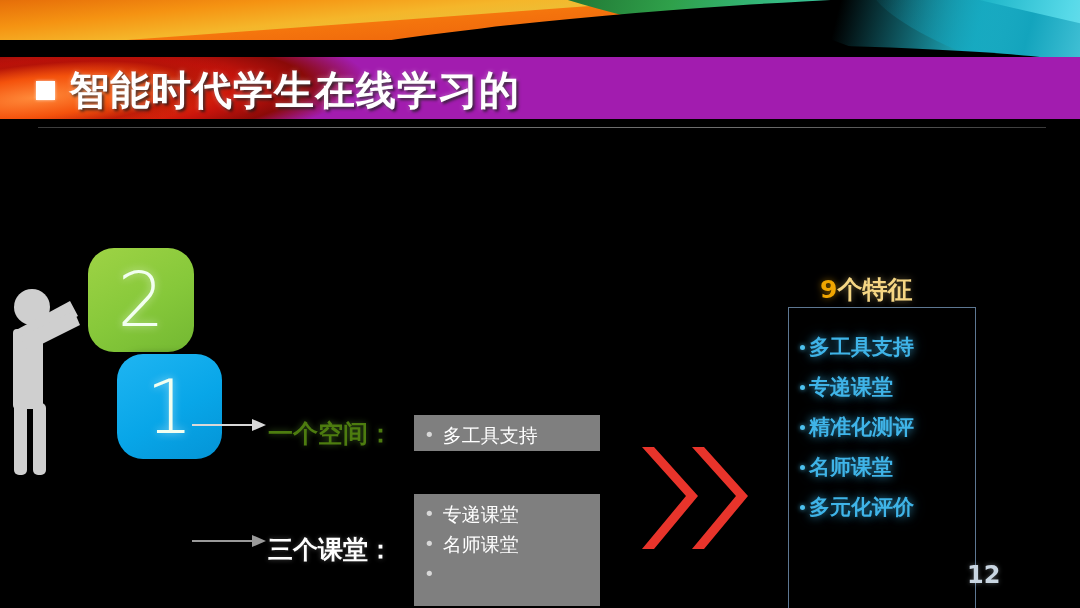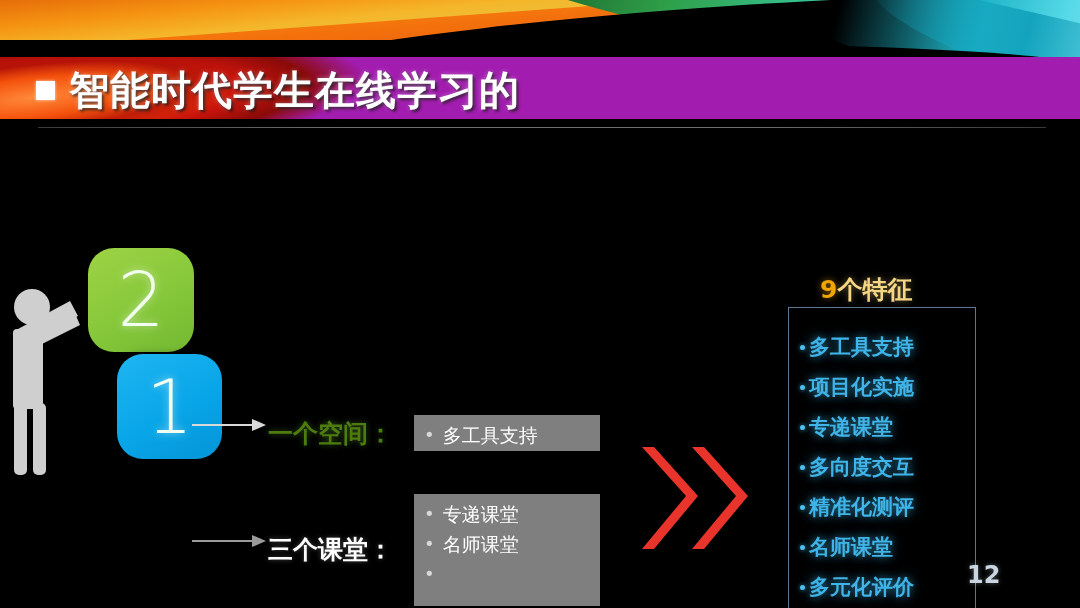--- a/index.html
+++ b/index.html
@@ -293,29 +293,21 @@
     <span class="num">9</span><span class="txt">个特征</span>
   </div>
   <div class="feat-box"></div>
   <div class="feat-list">
     <div class="feat-item">
       <span class="fdot"></span>
       <span>多工具支持</span>
     </div>
     <div class="feat-item">
       <span class="fdot"></span>
-      <span>项目化实施</span>
-    </div>
-    <div class="feat-item">
-      <span class="fdot"></span>
       <span>专递课堂</span>
-    </div>
-    <div class="feat-item">
-      <span class="fdot"></span>
-      <span>多向度交互</span>
     </div>
     <div class="feat-item">
       <span class="fdot"></span>
       <span>精准化测评</span>
     </div>
     <div class="feat-item">
       <span class="fdot"></span>
       <span>名师课堂</span>
     </div>
     <div class="feat-item">

